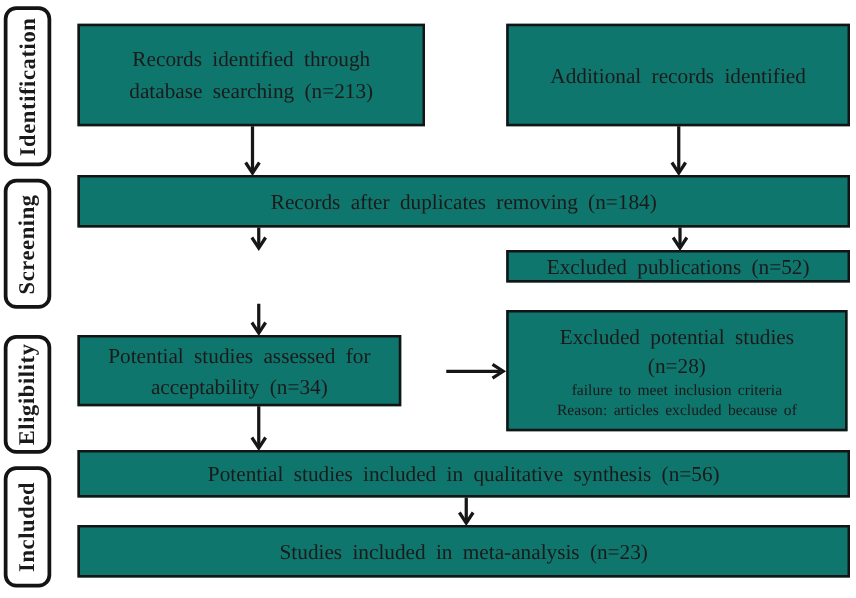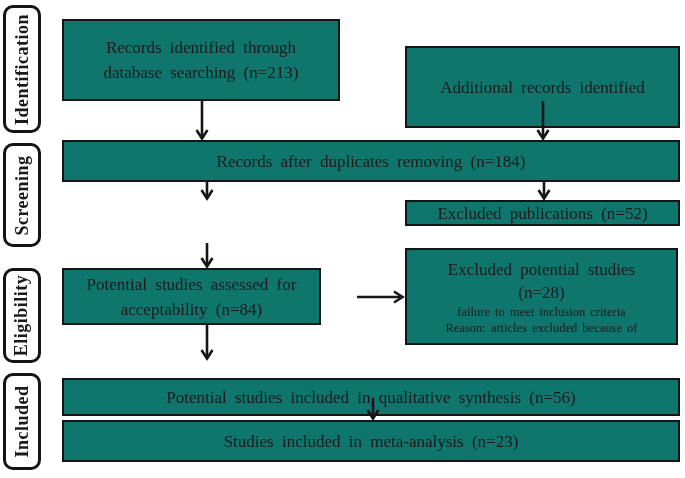--- a/index.html
+++ b/index.html
@@ -80,46 +80,46 @@
   </div>
   <div class="stage" style="top:373px; height:97px;">
     <span class="stage-text">Included</span>
   </div>
 
   <div class="fbox" style="left:62px;  top:19px;  width:278px; height:82px;">
     <div>Records identified through</div>
     <div>database searching (n=213)</div>
   </div>
 
-  <div class="fbox" style="left:405px; top:19px;  width:275px; height:82px;margin-top:27px;">
+  <div class="fbox" style="left:405px; top:19px;  width:275px; height:82px;">
     <div>Additional records identified</div>
   </div>
 
   <div class="fbox" style="left:62px;  top:140px; width:618px; height:42px;">
     <div>Records after duplicates removing (n=184)</div>
   </div>
 
 
   <div class="fbox" style="left:405px; top:200px; width:275px; height:26px;">
     <div>Excluded publications (n=52)</div>
   </div>
 
   <div class="fbox" style="left:62px;  top:268px; width:259px; height:57px;">
     <div>Potential studies assessed for</div>
-    <div>acceptability (n=84)</div>
+    <div>acceptability (n=34)</div>
   </div>
 
   <div class="fbox" style="left:405px; top:248px; width:273px; height:97px; line-height:23px;">
     <div>Excluded potential studies</div>
     <div>(n=28)</div>
     <div class="small">failure to meet inclusion criteria</div>
     <div class="small">Reason: articles excluded because of</div>
   </div>
 
-  <div class="fbox" style="left:62px;  top:360px; width:618px; height:38px;margin-top:18px;">
+  <div class="fbox" style="left:62px;  top:360px; width:618px; height:38px;">
     <div>Potential studies included in qualitative synthesis (n=56)</div>
   </div>
 
   <div class="fbox" style="left:62px;  top:420px; width:618px; height:42px;">
     <div>Studies included in meta-analysis (n=23)</div>
   </div>
 
   <svg class="arrows" width="685" height="478" viewBox="0 0 685 478" aria-hidden="true">
     <g>
       <line x1="202" y1="101" x2="202" y2="136"></line>

